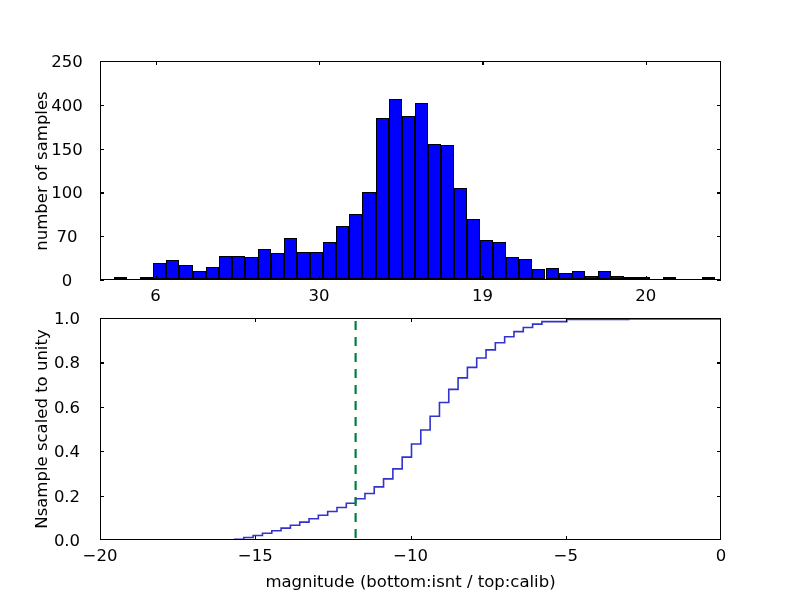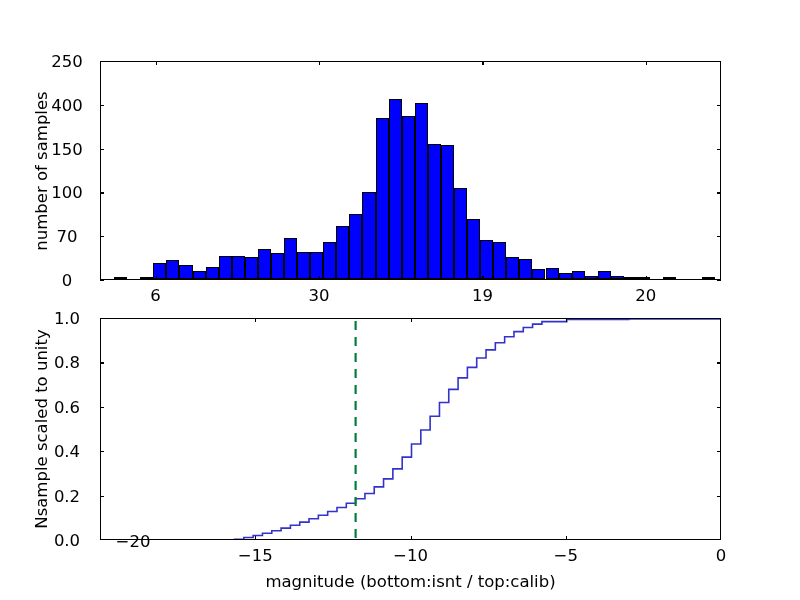--- a/index.html
+++ b/index.html
@@ -221,21 +221,21 @@
       <svg class="overlay" id="cum-svg" width="621" height="222">
         <polyline id="cum-path" fill="none" stroke="#3333cc" stroke-width="1.6" points="0.00,222.00 62.10,222.00 62.10,222.00 111.78,222.00 111.78,222.00 124.20,222.00 124.20,221.33 133.52,221.33 133.52,220.22 142.83,220.22 142.83,218.45 152.15,218.45 152.15,216.45 161.46,216.45 161.46,214.23 170.78,214.23 170.78,211.79 180.09,211.79 180.09,209.12 189.41,209.12 189.41,206.24 198.72,206.24 198.72,203.13 208.03,203.13 208.03,199.80 217.35,199.80 217.35,196.25 226.67,196.25 226.67,192.47 235.98,192.47 235.98,188.48 245.30,188.48 245.30,184.26 254.61,184.26 254.61,179.82 263.93,179.82 263.93,174.49 273.24,174.49 273.24,167.83 282.55,167.83 282.55,159.84 291.87,159.84 291.87,149.85 301.19,149.85 301.19,138.08 310.50,138.08 310.50,124.99 319.81,124.99 319.81,111.00 329.13,111.00 329.13,97.24 338.45,97.24 338.45,83.47 347.76,83.47 347.76,70.37 357.07,70.37 357.07,58.83 366.39,58.83 366.39,48.40 375.70,48.40 375.70,39.07 385.02,39.07 385.02,30.86 394.33,30.86 394.33,23.75 403.65,23.75 403.65,17.76 412.97,17.76 412.97,12.65 422.28,12.65 422.28,8.44 431.60,8.44 431.60,5.11 440.91,5.11 440.91,2.66 465.75,2.66 465.75,0.44 527.85,0.44 527.85,0.00 621.00,0.00 621.00,0.00"></polyline>
         <line id="maglimit-line" stroke="#00803f" stroke-width="2.2" stroke-dasharray="9,7" x1="254.60999999999999" x2="254.60999999999999" y1="2" y2="221"></line>
       </svg>
     </div>
 
   </div>
   <div id="bottom-decor">
       <div class="tick-x" style="left: 100px; top: 536px;"></div>
       <div class="tick-x" style="left: 100px; top: 318px;"></div>
-      <div class="ticklabel ticklabel-x" style="left: 100px; top: 532px; margin-left: 33px;">−20</div>
+      <div class="ticklabel ticklabel-x" style="left: 100px; top: 546px;">−20</div>
       <div class="tick-x" style="left: 255.25px; top: 536px;"></div>
       <div class="tick-x" style="left: 255.25px; top: 318px;"></div>
       <div class="ticklabel ticklabel-x" style="left: 255.25px; top: 546px;">−15</div>
       <div class="tick-x" style="left: 410.5px; top: 536px;"></div>
       <div class="tick-x" style="left: 410.5px; top: 318px;"></div>
       <div class="ticklabel ticklabel-x" style="left: 410.5px; top: 546px;">−10</div>
       <div class="tick-x" style="left: 565.75px; top: 536px;"></div>
       <div class="tick-x" style="left: 565.75px; top: 318px;"></div>
       <div class="ticklabel ticklabel-x" style="left: 565.75px; top: 546px;">−5</div>
       <div class="tick-x" style="left: 719.8px; top: 536px;"></div>

